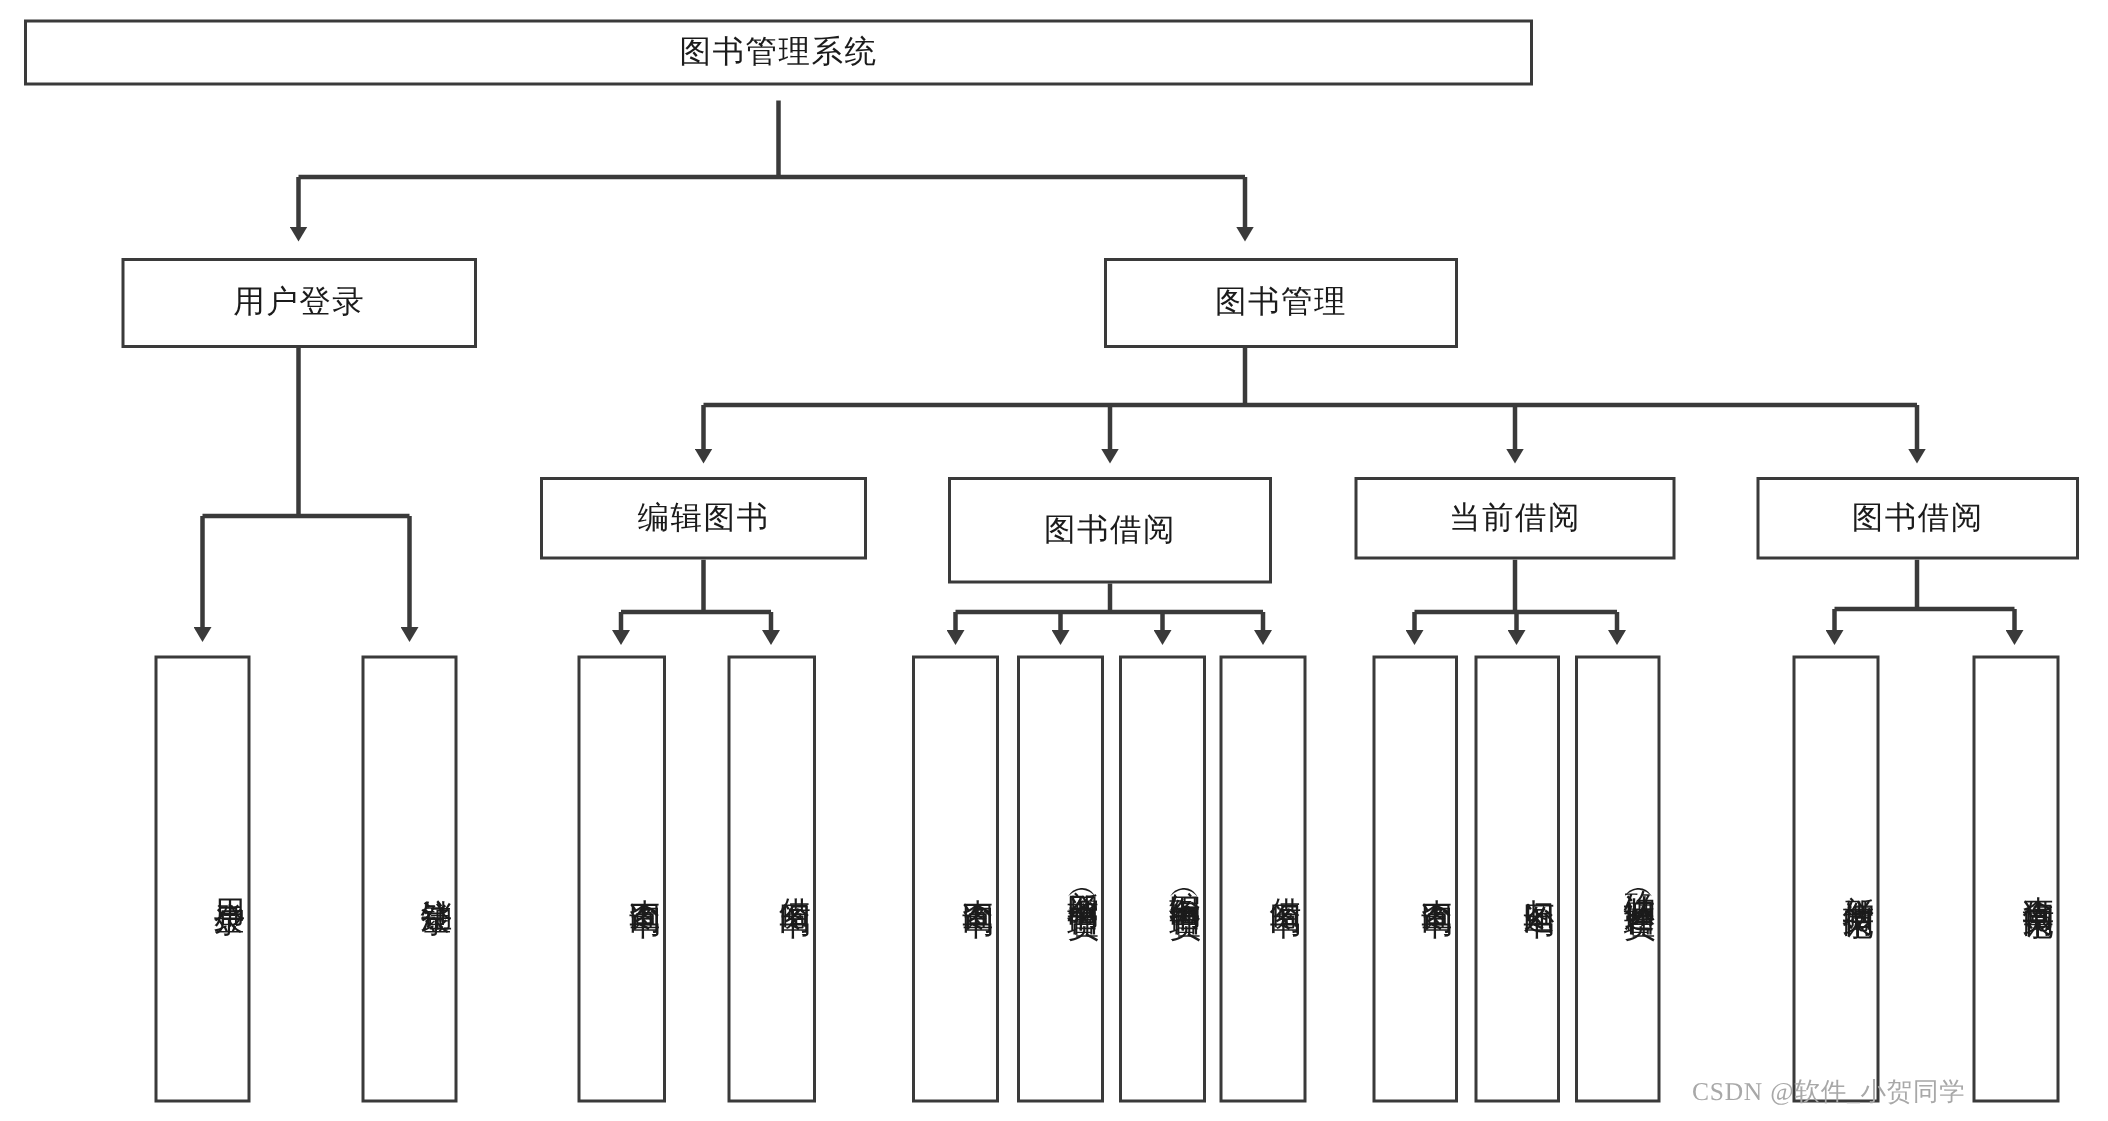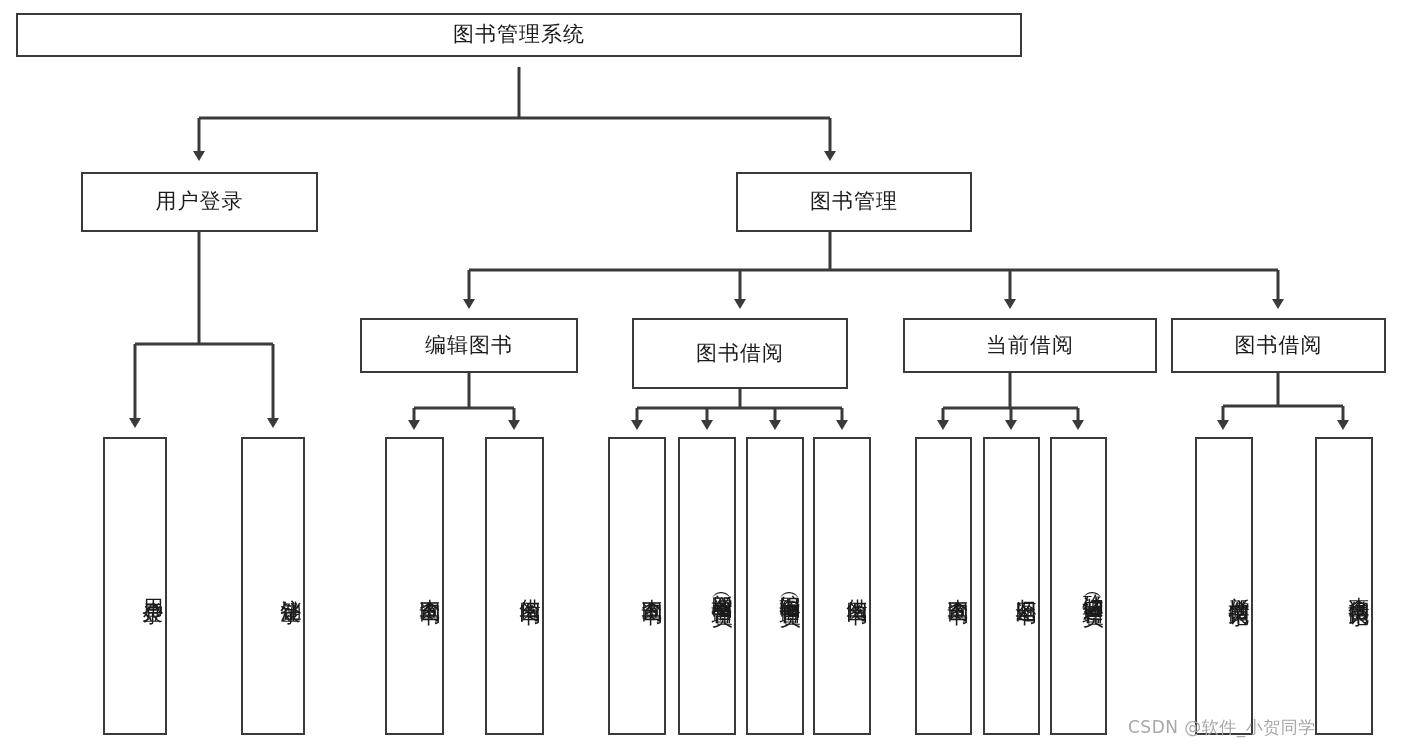--- a/index.html
+++ b/index.html
@@ -128,21 +128,21 @@
   <div class="node horiz" style="left:712px; top:172px; width:236px; height:60px;margin-left:24px;">
     <span>图书管理</span>
   </div>
 
   <div class="node horiz" style="left:360px; top:318px; width:218px; height:55px;">
     <span>编辑图书</span>
   </div>
   <div class="node horiz" style="left:632px; top:318px; width:216px; height:71px;">
     <span>图书借阅</span>
   </div>
-  <div class="node horiz" style="left:903px; top:318px; width:254px; height:55px;">
+  <div class="node horiz" style="left:903px; top:318px; width:214px; height:55px;">
     <span>当前借阅</span>
   </div>
   <div class="node horiz" style="left:1171px; top:318px; width:215px; height:55px;">
     <span>图书借阅</span>
   </div>
 
   <div class="node vert" style="left:103px; top:437px; width:64px; height:298px;">
     <span class="vtext">用户登录</span>
   </div>
   <div class="node vert" style="left:241px; top:437px; width:64px; height:298px;">
@@ -179,15 +179,15 @@
     <span class="vtext">确认归还（管理员）</span>
   </div>
 
   <div class="node vert" style="left:1195px; top:437px; width:58px; height:298px;">
     <span class="vtext">新增借阅记录</span>
   </div>
   <div class="node vert" style="left:1315px; top:437px; width:58px; height:298px;">
     <span class="vtext">查询借阅记录</span>
   </div>
 
-  <div class="watermark" style="left:1128px; top:716px;">CSDN @软件_小贺同学</div>
+  <div class="watermark" style="left:1128px; top:716px;font-family:Liberation Serif, serif;">CSDN @软件_小贺同学</div>
 
 </div>
 
 </body></html>

